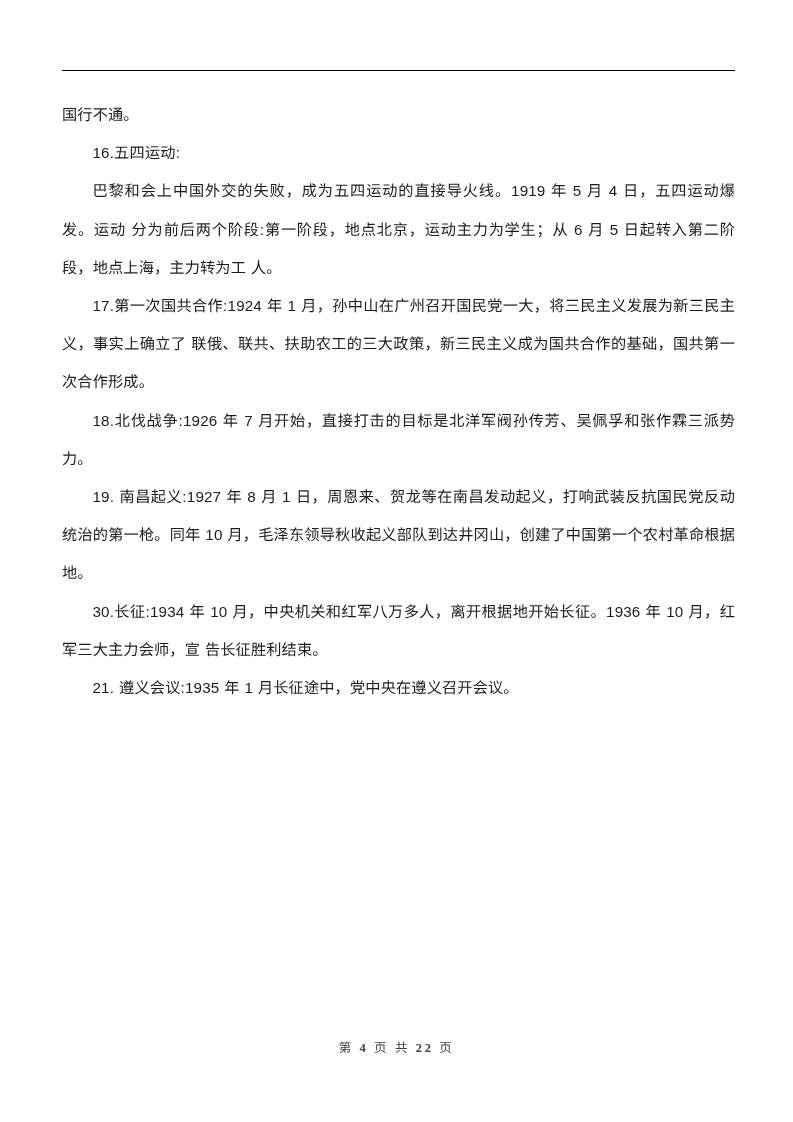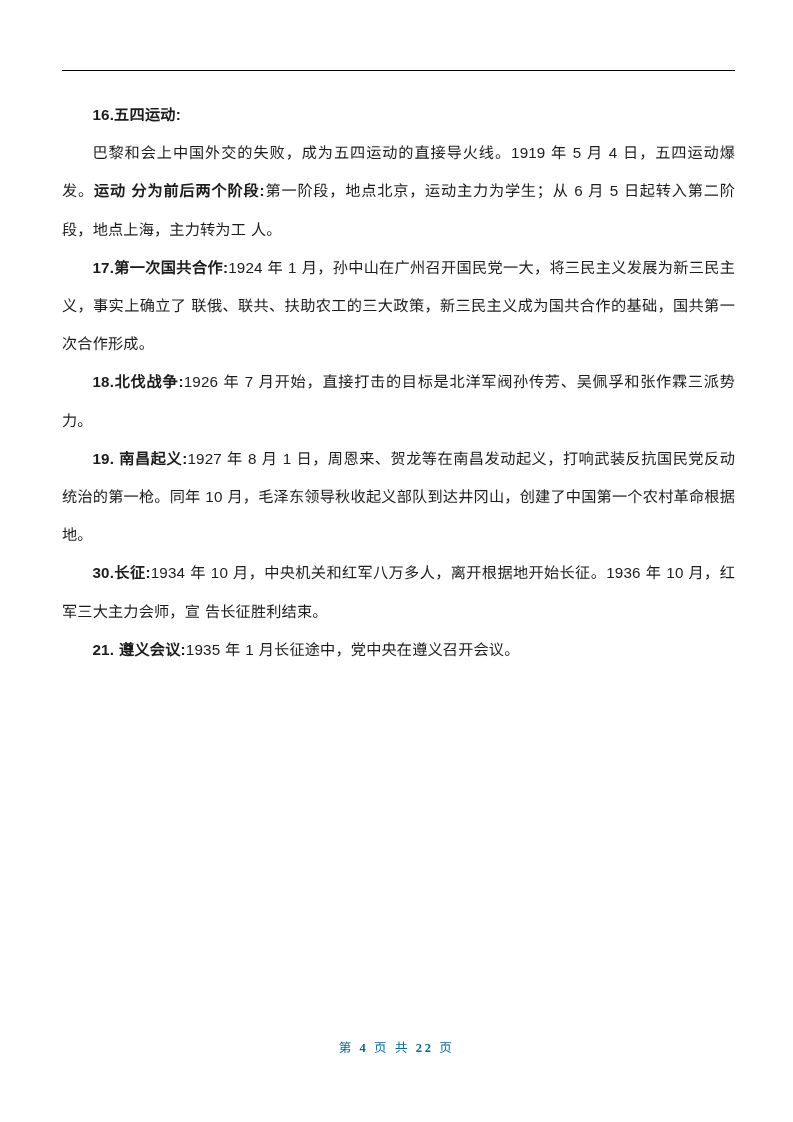--- a/index.html
+++ b/index.html
@@ -44,47 +44,48 @@
     text-justify: inter-ideograph;
     text-indent: 0;
     letter-spacing: 0.15px;
     word-spacing: 0.5px;
     color: #1c1c1c;
   }
   p.indent {
     text-indent: 2em;
   }
   b.hd {
-    font-weight: 700;
+    font-weight: 400;
     letter-spacing: 0.2px;
   }
   .footer {
     position: absolute;
     left: 0;
     top: 1037px;
     width: 793px;
     text-align: center;
     font-family: "Liberation Serif", "DejaVu Serif", serif;
     font-size: 12.5px;
     letter-spacing: 2.6px;
-    color: #0369a1;
+    color: #404040;
   }
   .footer b {
     font-weight: 700;
   }
 </style>
 </head>
 <body>
 
 <div class="page">
 
   <div class="header-rule"></div>
 
   <div class="content">
 
+    <p class="para"><span>国行不通。</span></p>
 
     <p class="para indent"><b class="hd">16.五四运动:</b></p>
 
     <p class="para indent"><span>巴黎和会上中国外交的失败，成为五四运动的直接导火线。1919 年 5 月 4 日，五四运动爆发。</span><b class="hd">运动 分为前后两个阶段:</b><span>第一阶段，地点北京，运动主力为学生；从 6 月 5 日起转入第二阶段，地点上海，主力转为工 人。</span></p>
 
 
 
     <p class="para indent"><b class="hd">17.第一次国共合作:</b><span>1924 年 1 月，孙中山在广州召开国民党一大，将三民主义发展为新三民主义，事实上确立了 联俄、联共、扶助农工的三大政策，新三民主义成为国共合作的基础，国共第一次合作形成。</span></p>
 
     <p class="para indent"><b class="hd">18.北伐战争:</b><span>1926 年 7 月开始，直接打击的目标是北洋军阀孙传芳、吴佩孚和张作霖三派势力。</span></p>

